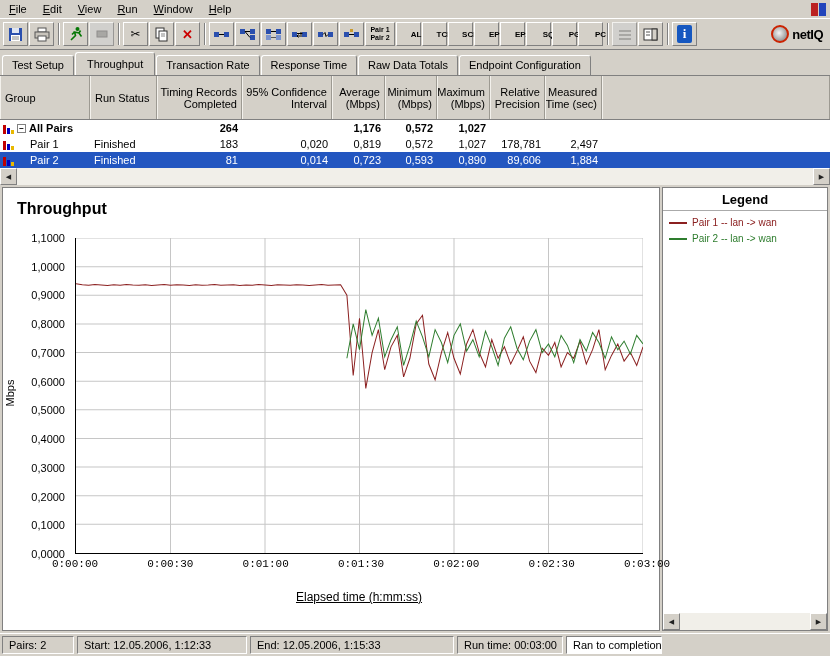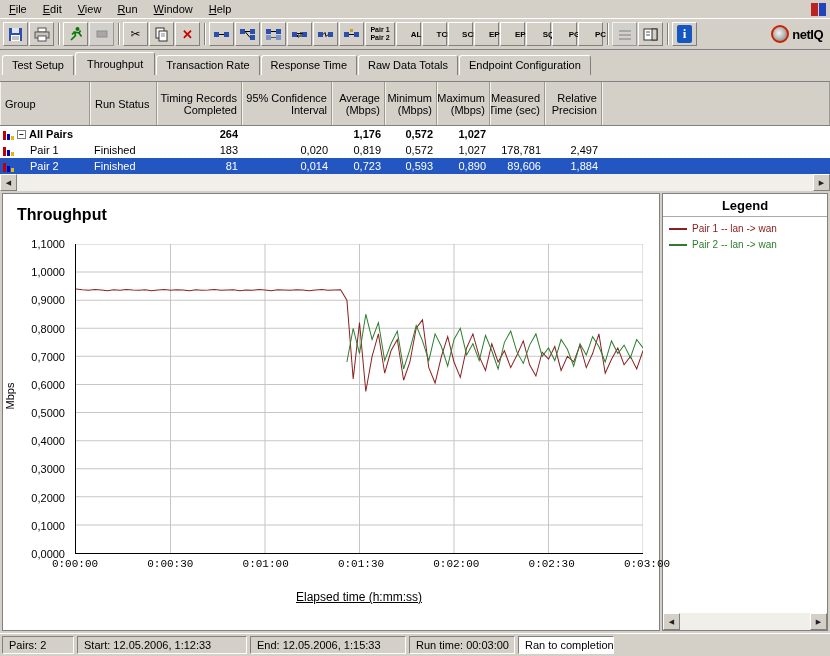--- a/index.html
+++ b/index.html
@@ -47,21 +47,21 @@
     padding: 3px 9px 4px 9px; margin-right: 1px; cursor: default;
     background: #d4d0c8;
     border: 1px solid #808080; border-bottom: none;
     border-top-color: #fff; border-left-color: #fff;
     border-radius: 3px 3px 0 0;
     position: relative; white-space: nowrap;
   }
   .tab.active { padding: 5px 11px 5px 11px; z-index: 2; }
 
   
-  #results { background: #0369a1; border-top: 1px solid #808080; margin-top: 6px; }
+  #results { background: #0369a1; border-top: 1px solid #808080; }
   .tgrid { display: grid; grid-template-columns: 90px 67px 85px 90px 53px 52px 53px 55px 57px 1fr; }
   #thead { background: #d4d0c8; height: 44px; border-bottom: 1px solid #808080; }
   .hcell {
     padding: 2px 4px; display: flex; flex-direction: column; justify-content: center;
     border-right: 1px solid #9d9a92; border-left: 1px solid #f3f1ec;
     line-height: 12px; white-space: nowrap; overflow: hidden;
   }
   .hcell.right { text-align: right; align-items: flex-end; }
   .trow { height: 16px; line-height: 16px; background: #fff; cursor: default; }
   .trow.bold { font-weight: bold; }
@@ -290,26 +290,26 @@
       </div>
     <div class="hcell right">
         <span>Minimum</span>
         <span>(Mbps)</span>
       </div>
     <div class="hcell right">
         <span>Maximum</span>
         <span>(Mbps)</span>
       </div>
     <div class="hcell right">
+        <span>Relative</span>
+        <span>Precision</span>
+      </div>
+    <div class="hcell right">
         <span>Measured</span>
         <span>Time (sec)</span>
-      </div>
-    <div class="hcell right">
-        <span>Relative</span>
-        <span>Precision</span>
       </div>
     <div class="hcell"></div>
   </div>
 
   <div class="trow tgrid bold">
     <div class="tcell gcell">
       <svg class="minibars" viewBox="0 0 12 11">
           <rect x="1" y="2" width="3" height="9" fill="#c00000"></rect>
           <rect x="5" y="5" width="3" height="6" fill="#0000c0"></rect>
           <rect x="9" y="7" width="3" height="4" fill="#e8b800"></rect>
@@ -448,16 +448,16 @@
       <div class="strack"></div>
       <div class="sbtn">▶</div>
     </div>
   </div>
 
 </div>
 
 <div id="statusbar">
   <div class="status-seg" style="width:72px">Pairs: 2</div>
   <div class="status-seg" style="width:170px">Start: 12.05.2006, 1:12:33</div>
-  <div class="status-seg" style="width:156px">End: 12.05.2006, 1:15:33</div>
+  <div class="status-seg" style="width:204px">End: 12.05.2006, 1:15:33</div>
   <div class="status-seg" style="width:106px">Run time: 00:03:00</div>
   <div class="status-seg white" style="width:96px">Ran to completion</div>
 </div>
 
 </body></html>

